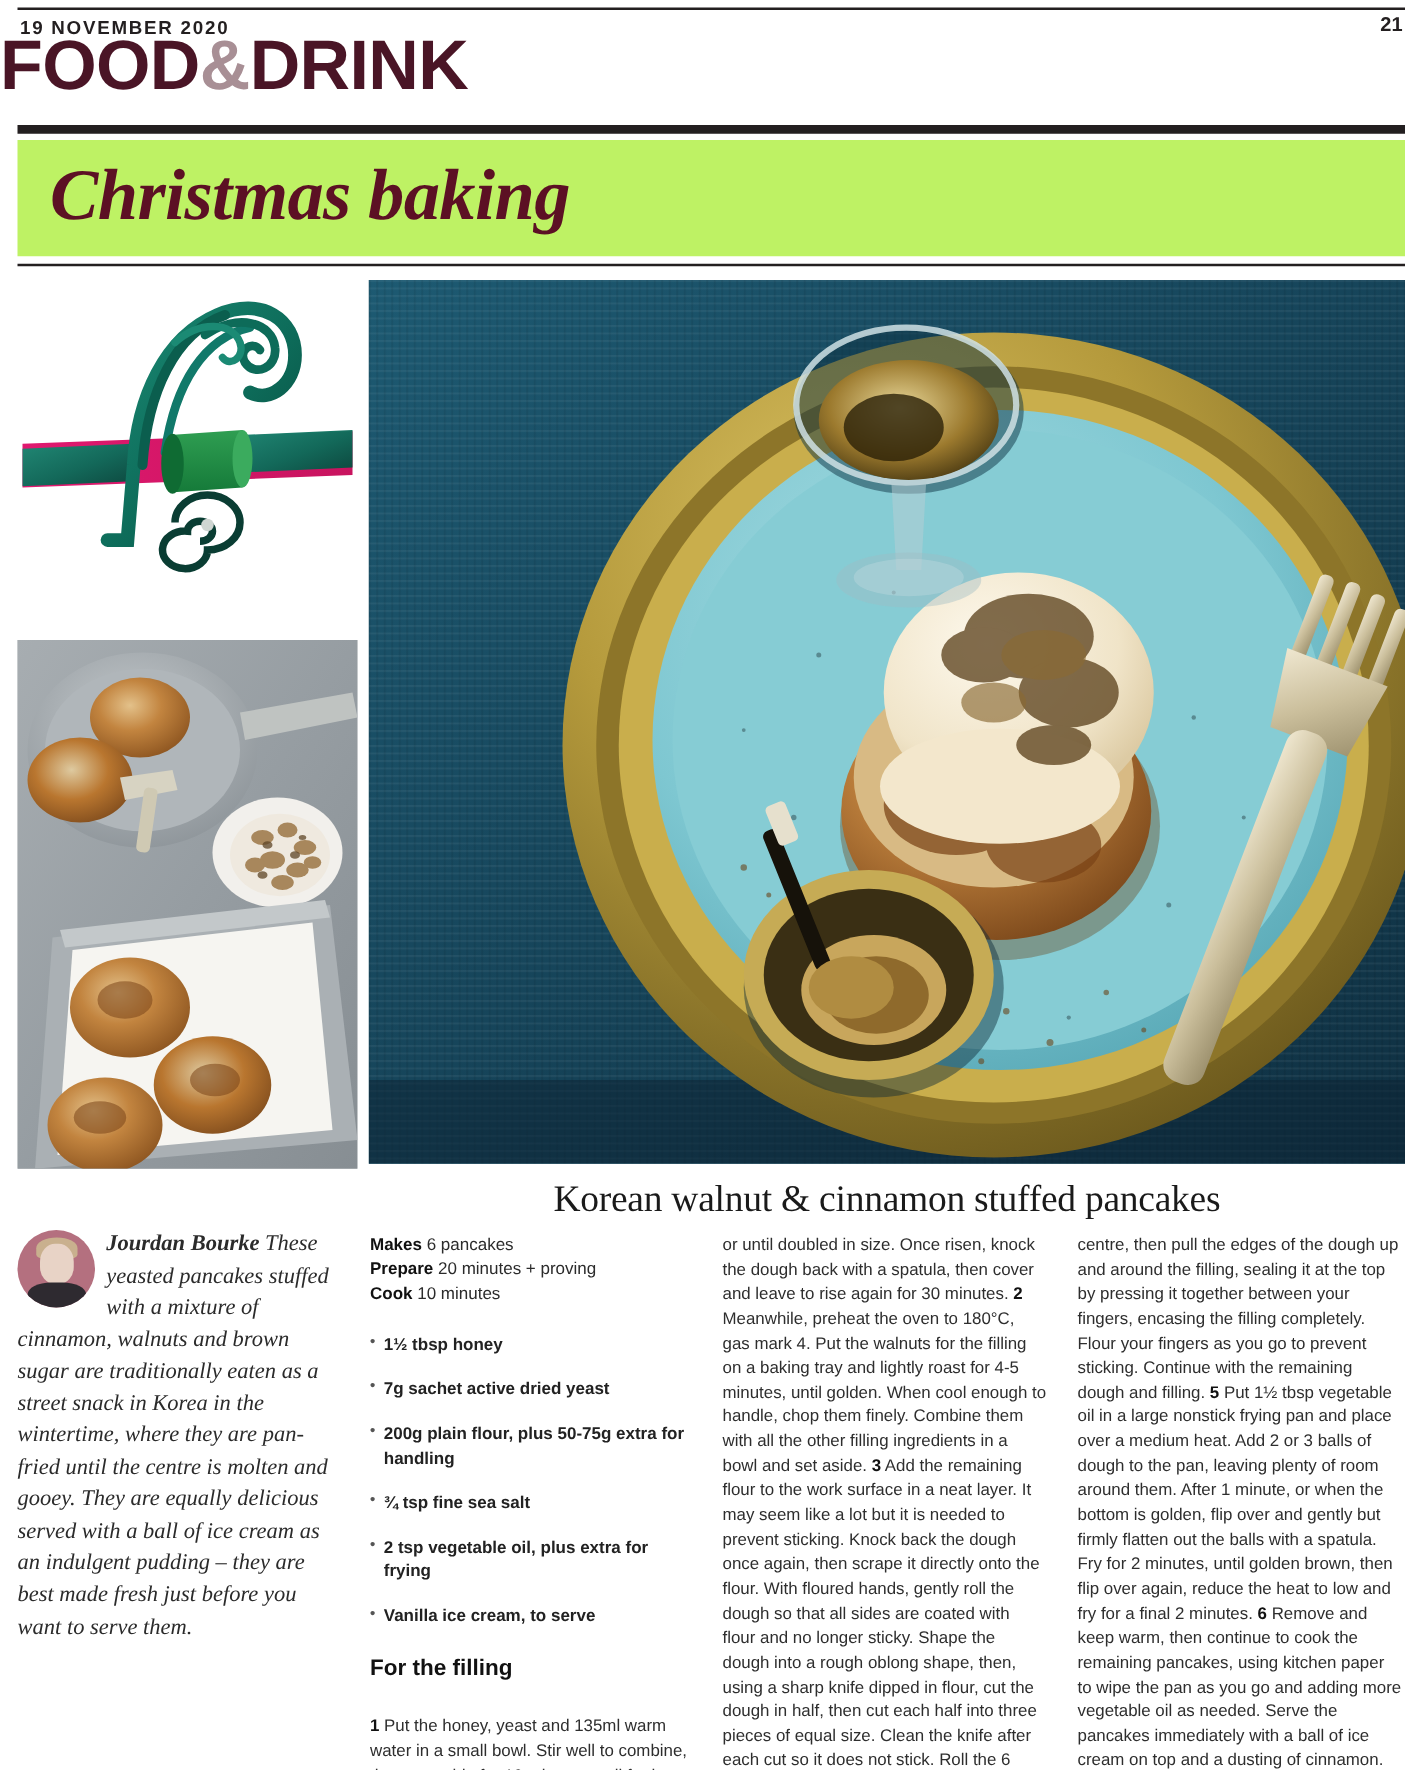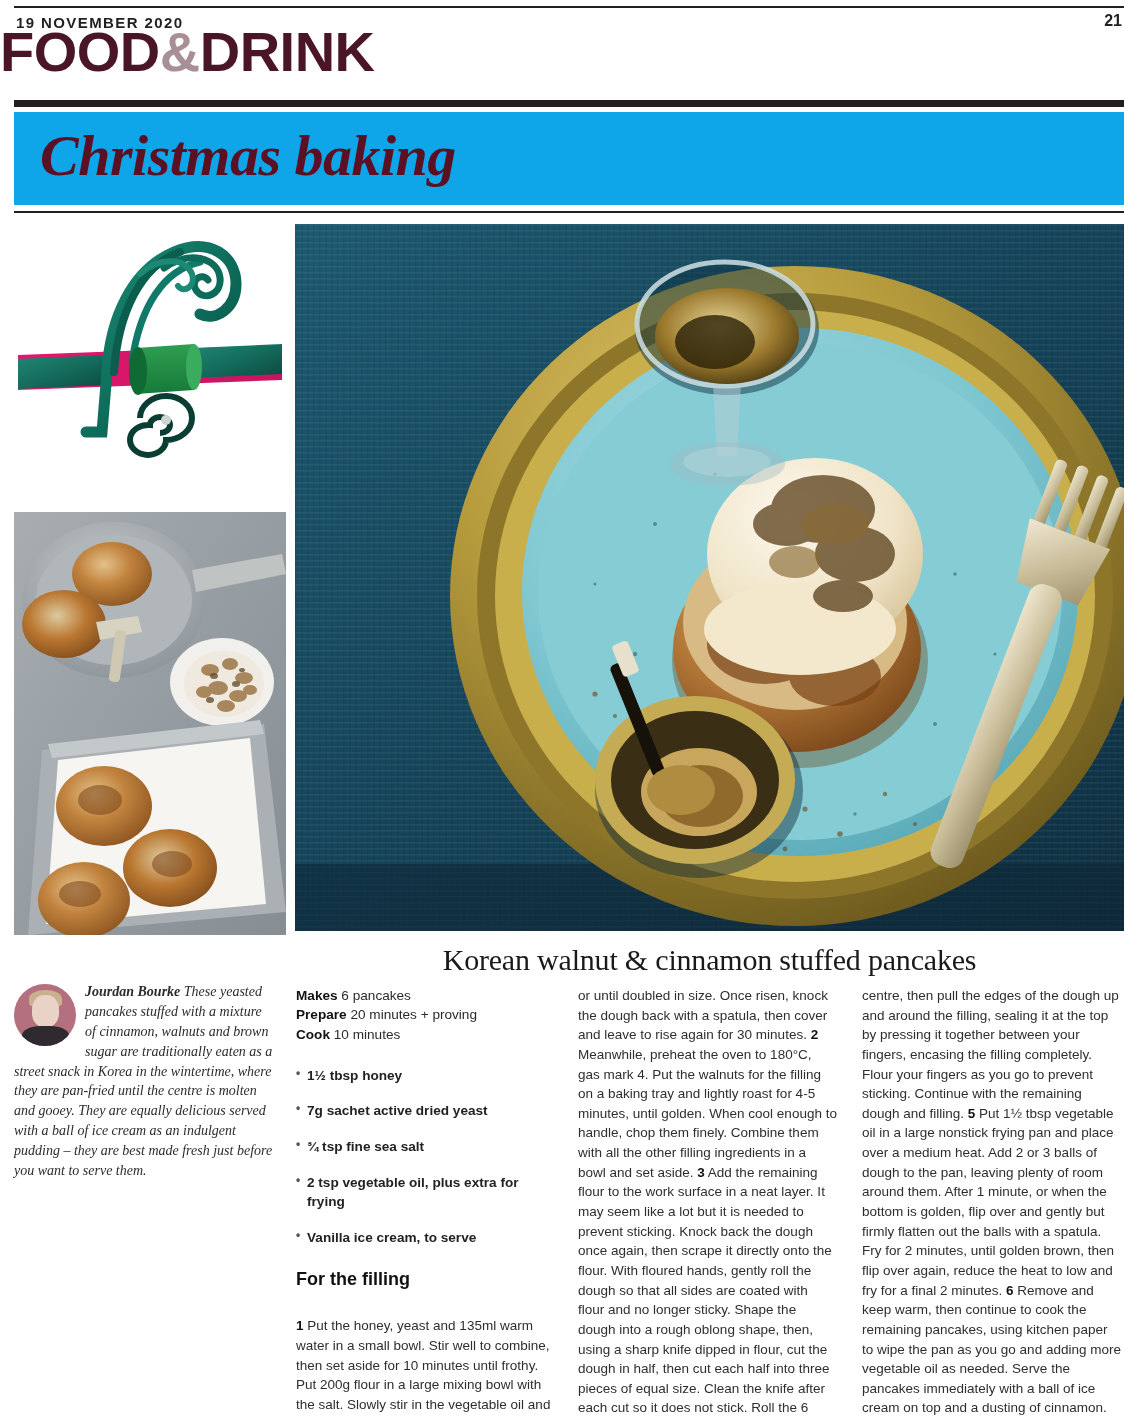--- a/index.html
+++ b/index.html
@@ -41,21 +41,21 @@
   .section-title .amp { color: #a88f95; font-weight: 600; }
 
   .thick-rule {
     position: absolute; left: 14px; right: 14px; top: 100px;
     height: 7px; background: #231f20;
   }
 
   
   .banner {
     position: absolute; left: 14px; right: 14px; top: 112px;
-    height: 93px; background: #0ea5e9;
+    height: 93px; background: #bef264;
   }
   .banner-title {
     position: absolute; left: 26px; top: 12px;
     font-family: "Liberation Serif", serif;
     font-style: italic; font-weight: 700;
     font-size: 58px; line-height: 1.1;
     color: #5c1024;
     letter-spacing: -0.5px;
   }
   .banner-rule {
@@ -95,21 +95,21 @@
     letter-spacing: -0.2px;
   }
 
   
   .intro-block {
     position: absolute; left: 14px; top: 982px; width: 262px;
   }
   .intro-text {
     font-family: "Liberation Serif", serif;
     font-style: italic;
-    font-size: 14px; line-height: 1.42;
+    font-size: 18px; line-height: 1.42;
     color: #2b2b2b;
     text-align: left;
   }
   .intro-text b { font-weight: 700; font-style: italic; }
   .avatar {
     float: left;
     width: 62px; height: 62px; border-radius: 50%;
     margin: 2px 9px 3px 0;
     overflow: hidden;
     background: #b4707f;
@@ -469,20 +469,21 @@
     <span>20 minutes + proving</span>
   </div>
   <div class="meta-line">
     <b>Cook</b>
     <span>10 minutes</span>
   </div>
 
   <ul class="ing-list" id="ing-main">
       <li>1½ tbsp honey</li>
       <li>7g sachet active dried yeast</li>
+      <li>200g plain flour, plus 50-75g extra for handling</li>
       <li>¾ tsp fine sea salt</li>
       <li>2 tsp vegetable oil, plus extra for frying</li>
       <li>Vanilla ice cream, to serve</li>
     </ul>
 
   <div class="sub-head">For the filling</div>
 
   <div class="method"><span class="step-num">1</span> Put the honey, yeast and 135ml warm water in a small bowl. Stir well to combine, then set aside for 10 minutes until frothy. Put 200g flour in a large mixing bowl with the salt. Slowly stir in the vegetable oil and yeast mixture, mixing together into a sticky, relatively wet dough. Cover and leave in a warm place for an hour,</div>
 </div>
 

